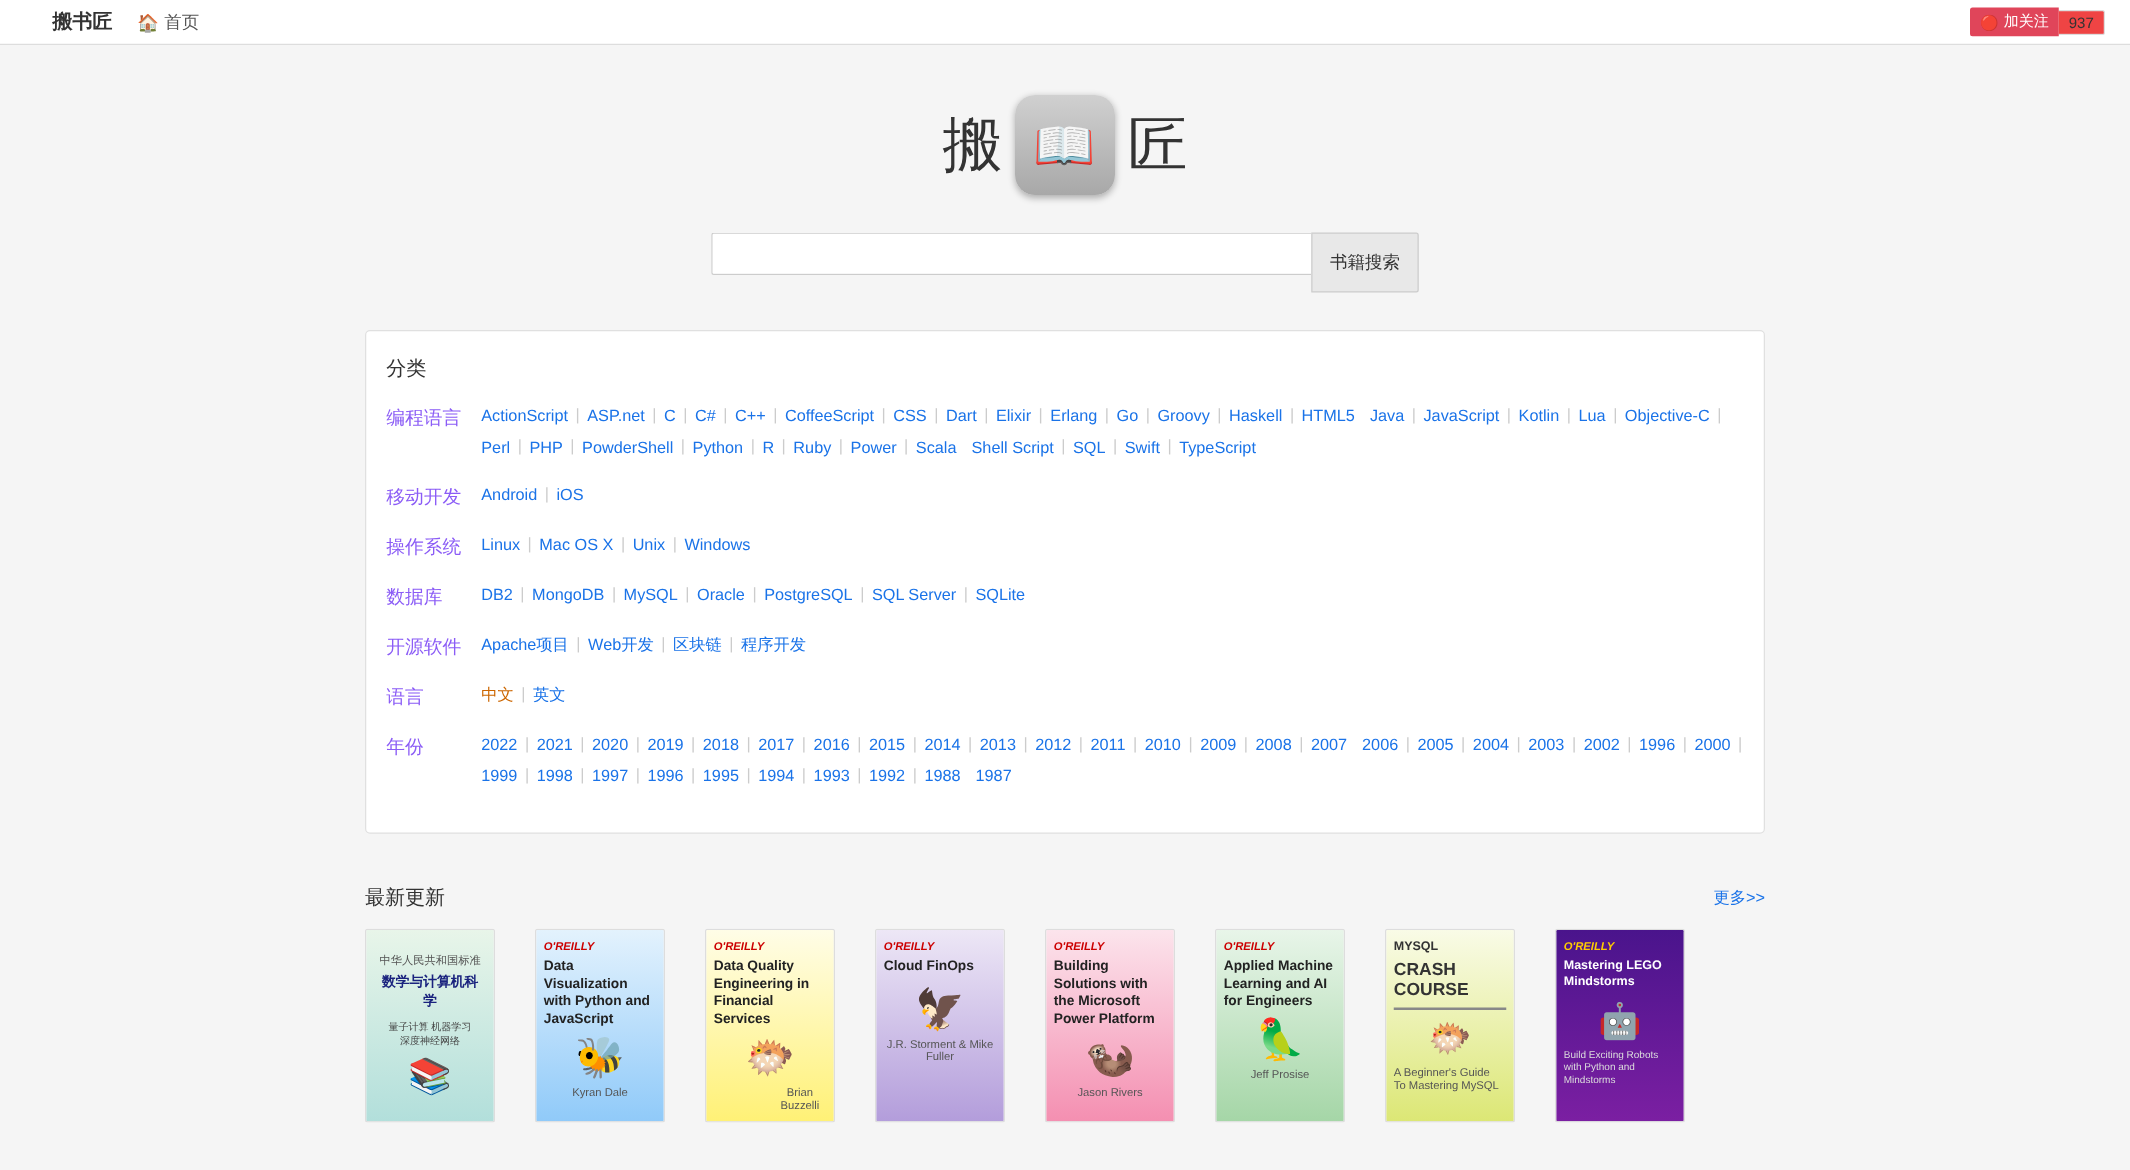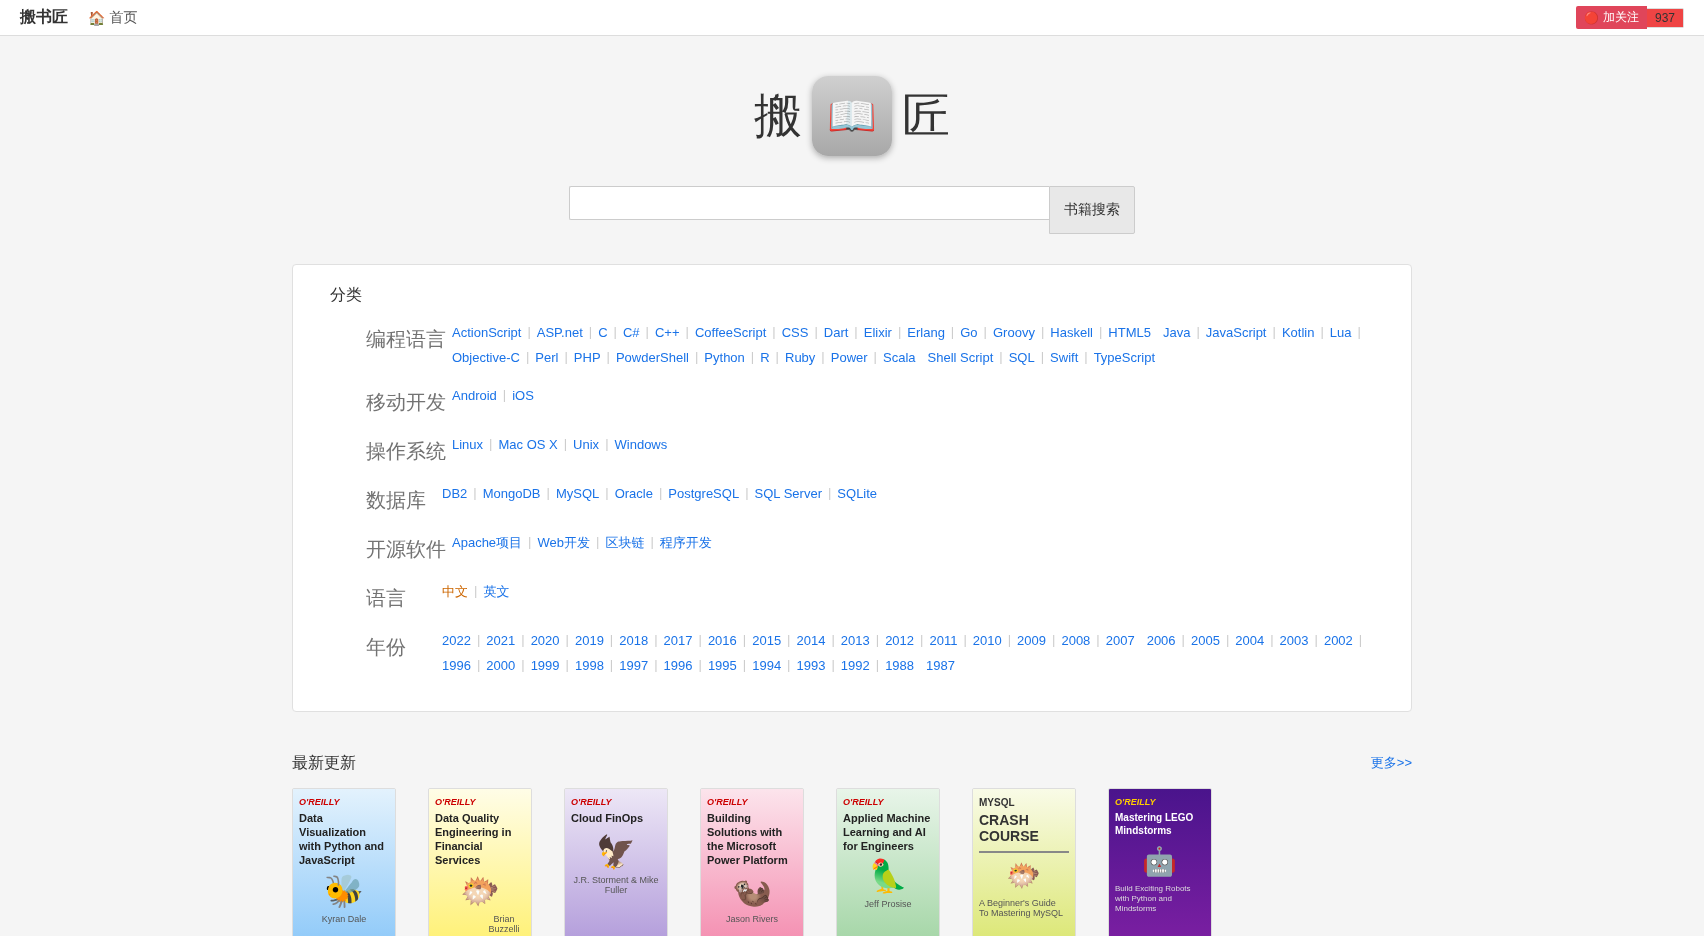--- a/index.html
+++ b/index.html
@@ -12,20 +12,21 @@
       height: 36px;
       display: flex;
       align-items: center;
       padding: 0 20px;
       gap: 20px;
     }
     #topnav .site-title {
       font-size: 16px;
       color: #333;
       font-weight: bold;
+      margin-left: 22px;
     }
     #topnav .nav-home {
       color: #555;
       font-size: 14px;
       display: flex;
       align-items: center;
       gap: 4px;
     }
     #topnav .home-icon { color: #555; font-size: 14px; }
     #topnav .follow-btn {
@@ -115,41 +116,40 @@
       font-size: 14px;
       color: #333;
       border-radius: 0 2px 2px 0;
     }
 
     
     .section-box {
       background: #fff;
       border: 1px solid #e0e0e0;
       border-radius: 4px;
-      padding: 20px 37px;
+      padding: 20px 16px;
       margin-bottom: 20px;
     }
     .section-title {
       font-size: 16px;
       color: #333;
       margin-bottom: 14px;
       font-weight: normal;
     }
     .category-row {
       display: flex;
       align-items: flex-start;
       margin-bottom: 12px;
       line-height: 1.8;
     }
     .category-label {
-      color: #737373;
+      color: #8b5cf6;
       min-width: 70px;
-      font-size: 20px;
+      font-size: 15px;
       padding-top: 1px;
-      margin-left: 36px;
     }
     .category-links {
       display: flex;
       flex-wrap: wrap;
       gap: 0;
       flex: 1;
     }
     .category-links a {
       color: #1a73e8;
       text-decoration: none;
@@ -488,20 +488,30 @@
     </div>
   </div>
 
   <div class="latest-section">
     <div class="latest-header">
       <span class="latest-title">最新更新</span>
       <a href="#" class="more-link">更多&gt;&gt;</a>
     </div>
     <div class="books-grid">
 
+      <div class="book-card">
+        <div class="book-cover">
+          <div class="book-cover-inner cn-book-cover" style="background: linear-gradient(180deg,#e8f5e9,#b2dfdb); padding:10px 8px;">
+            <div style="font-size:9px;color:#555;text-align:center;margin-bottom:4px;line-height:1.3;">中华人民共和国标准</div>
+            <div style="font-size:11px;color:#1a237e;font-weight:bold;text-align:center;line-height:1.4;margin-bottom:6px;">数学与计算机科学</div>
+            <div style="font-size:8px;color:#444;text-align:center;line-height:1.4;">量子计算 机器学习<br>深度神经网络</div>
+            <div style="font-size:28px;margin-top:6px;">📚</div>
+          </div>
+        </div>
+      </div>
 
       <div class="book-card">
         <div class="book-cover">
           <div class="book-cover-inner" style="background: linear-gradient(180deg,#e3f2fd,#90caf9);">
             <div class="oreilly-badge">O'REILLY</div>
             <div class="book-cover-title">Data Visualization with Python and JavaScript</div>
             <div style="font-size:32px;margin-top:4px;">🐝</div>
             <div style="font-size:9px;color:#555;margin-top:4px;text-align:center;">Kyran Dale</div>
           </div>
         </div>

